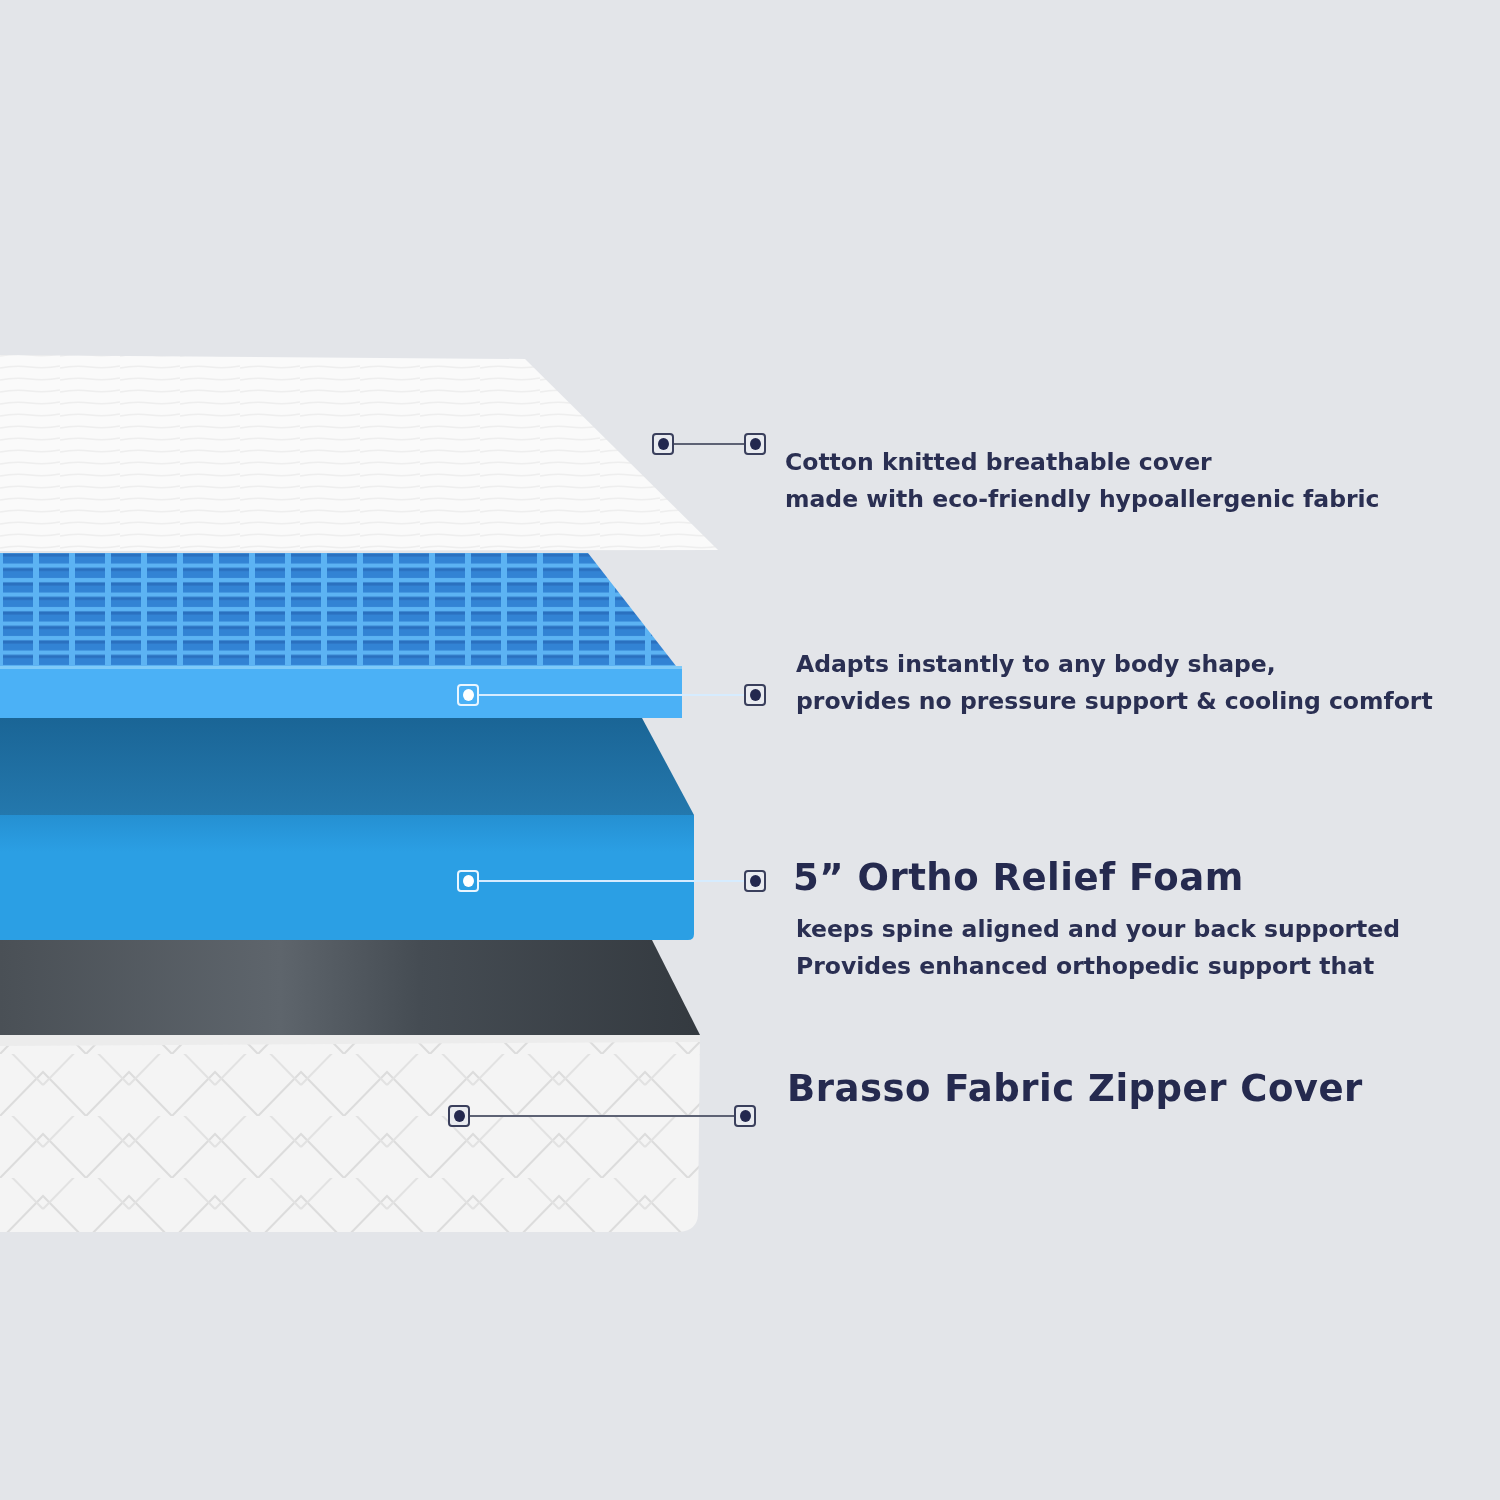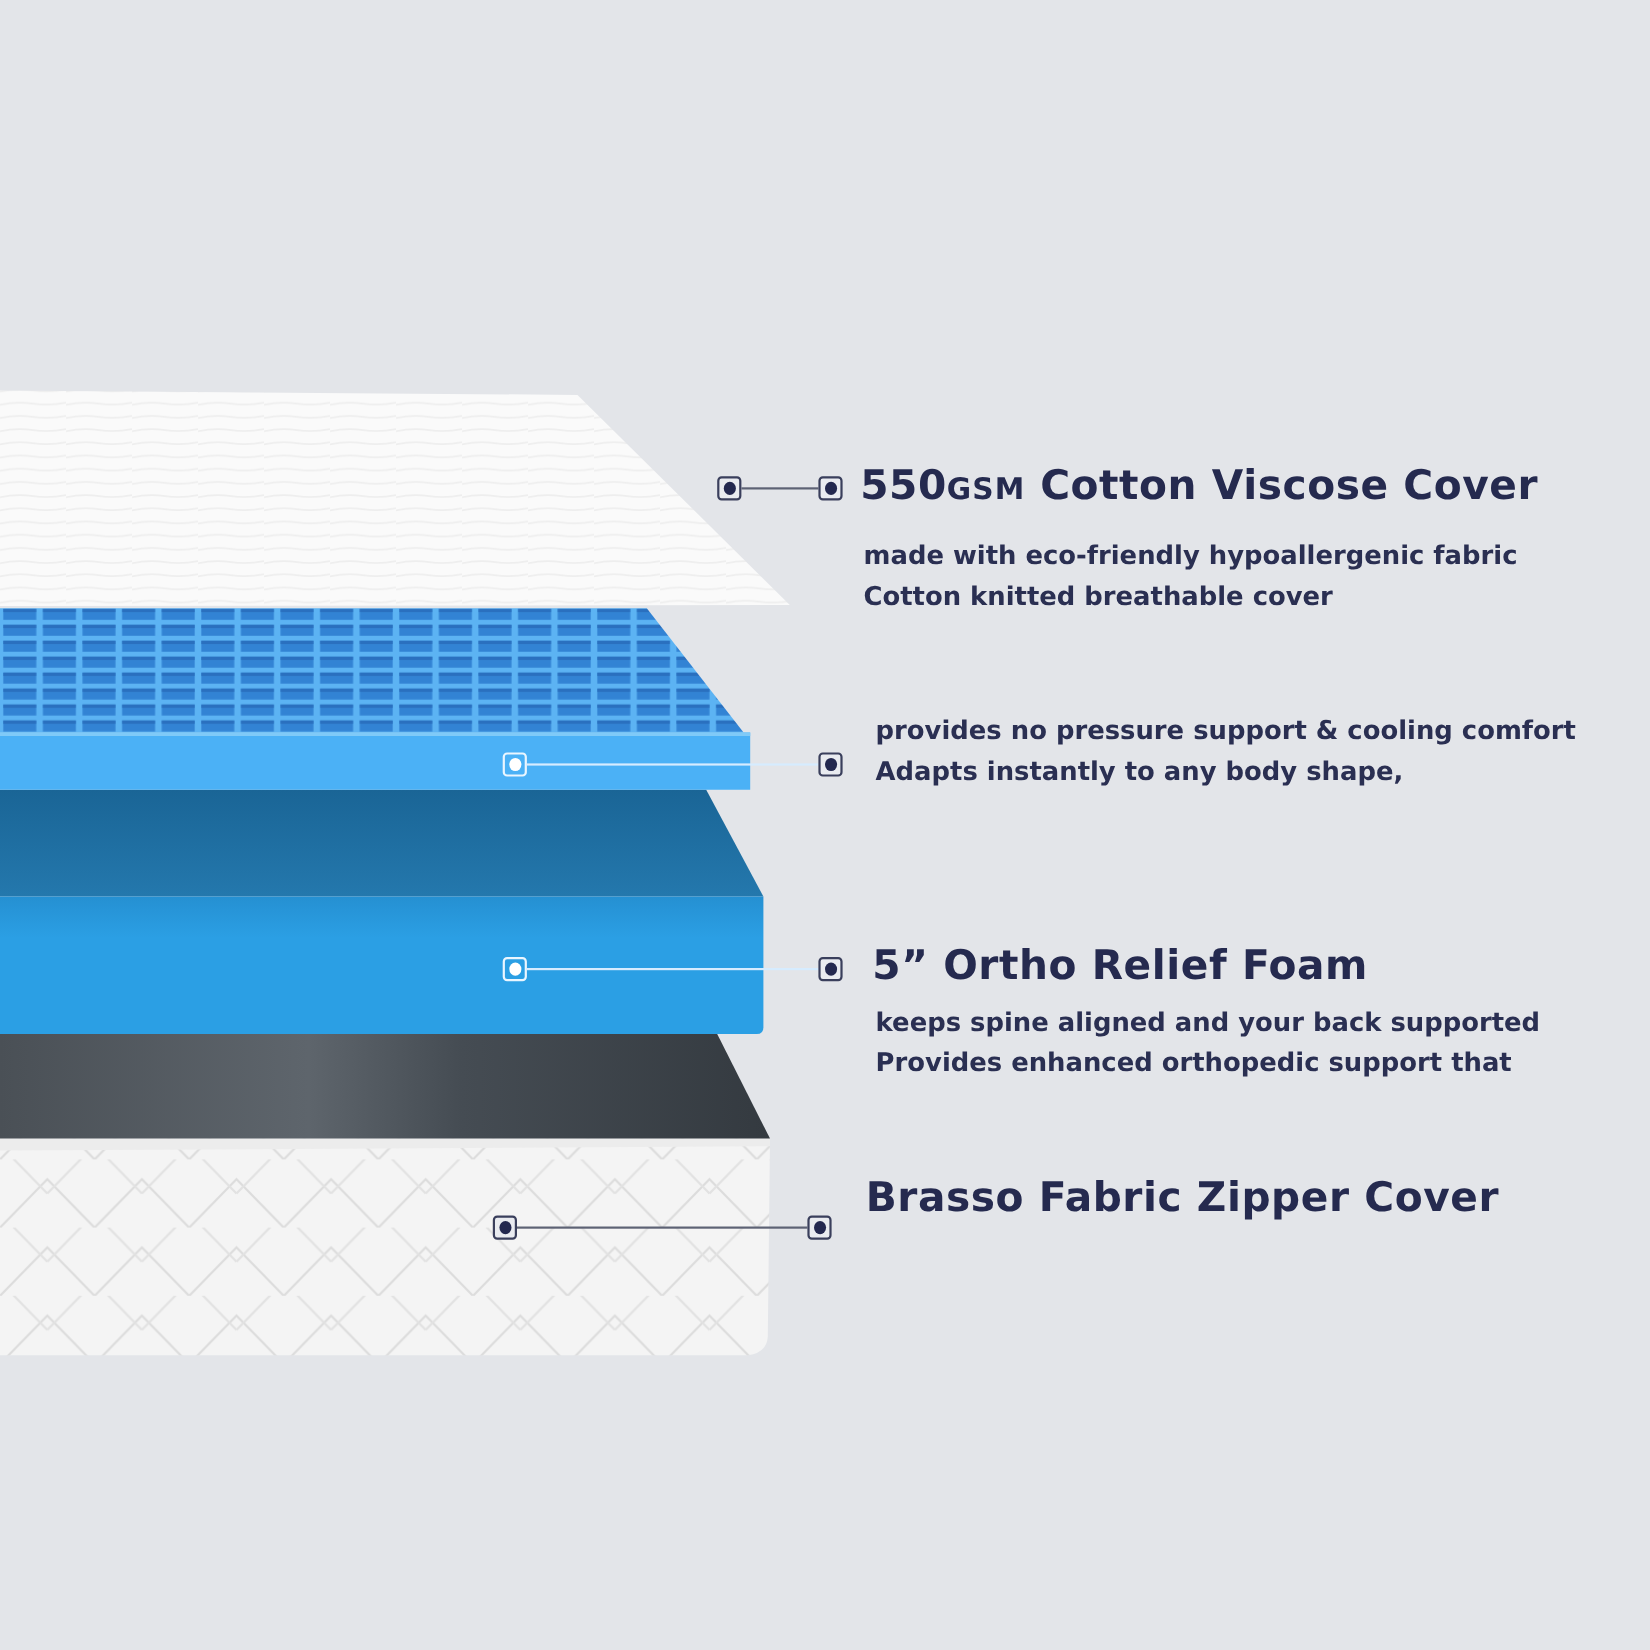--- a/index.html
+++ b/index.html
@@ -107,30 +107,29 @@
 
 <div class="marker" style="left:448px;top:1105px;">
     <div class="dot"></div>
   </div>
 <div class="connector dark" style="left:470px;top:1115px;width:264px;"></div>
 <div class="marker" style="left:734px;top:1105px;">
     <div class="dot"></div>
   </div>
 
 <div class="feature" style="left:782px;top:420px;">
-  <h2><span>550</span><span class="small">GSM</span><span> Cotton Viscose Cover</span></h2>
   <div style="height:24px;"></div>
+  <p style="padding-left:3px;">Cotton knitted breathable cover</p>
   <p style="padding-left:3px;">made with eco-friendly hypoallergenic fabric</p>
-  <p style="padding-left:3px;">Cotton knitted breathable cover</p>
 </div>
 
 <div class="feature" style="left:793px;top:638px;">
   <div style="height:8px;"></div>
+  <p style="padding-left:3px;">Adapts instantly to any body shape,</p>
   <p style="padding-left:3px;">provides no pressure support &amp; cooling comfort</p>
-  <p style="padding-left:3px;">Adapts instantly to any body shape,</p>
 </div>
 
 <div class="feature" style="left:793px;top:856px;">
   <h2>5” Ortho Relief Foam</h2>
   <div style="height:12px;"></div>
   <p style="padding-left:3px;">keeps spine aligned and your back supported</p>
   <p style="padding-left:3px;">Provides enhanced orthopedic support that</p>
 </div>
 
 <div class="feature" style="left:787px;top:1067px;">

